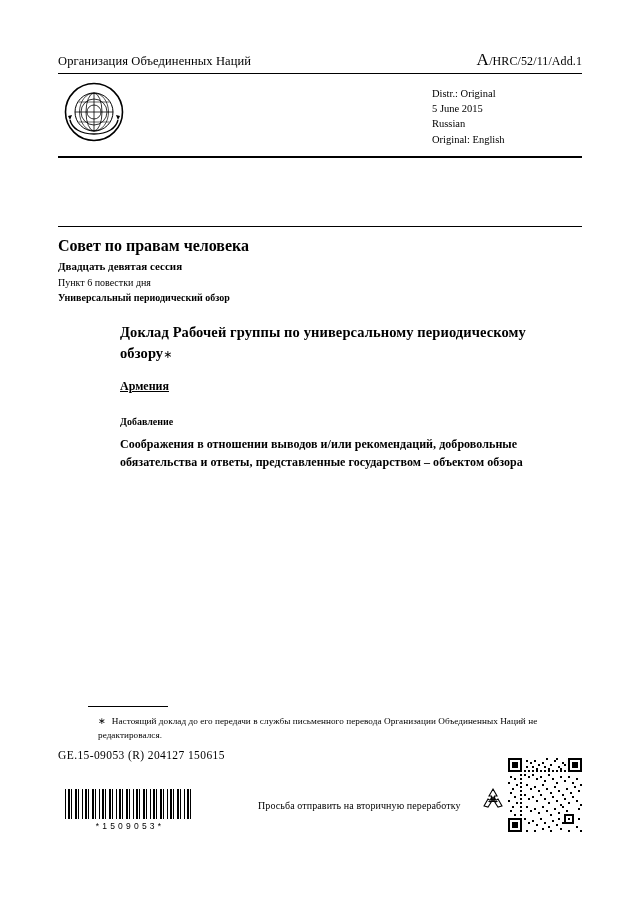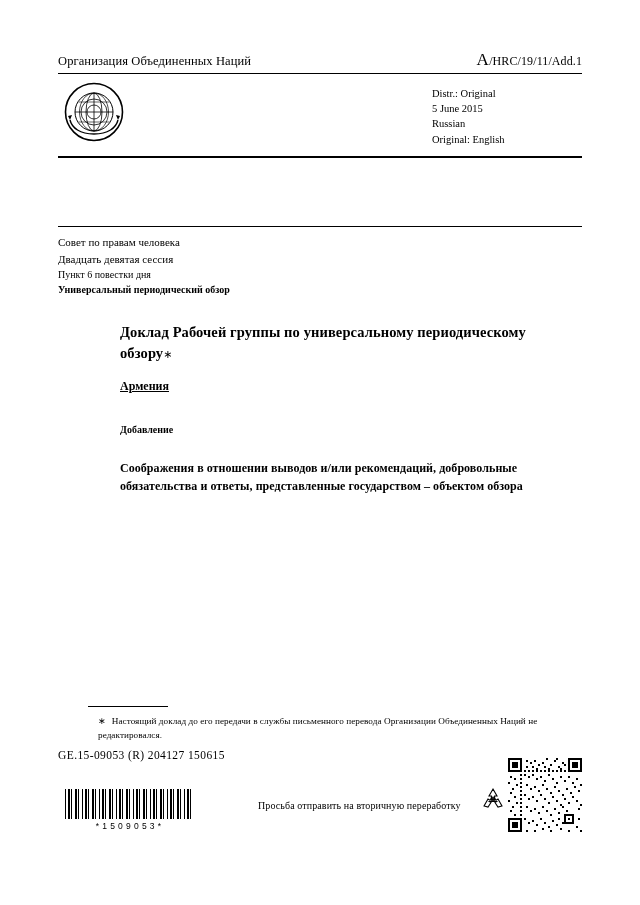--- a/index.html
+++ b/index.html
@@ -105,22 +105,22 @@
   }
 
   .council {
     position: absolute;
     left: 58px;
     top: 234px;
     width: 524px;
     font-size: 11.5px;
     line-height: 1.5;
   }
-  .council .l1 { font-weight: normal; font-size: 11px; }
-  .council .l2 { font-weight: normal; font-size: 11px; }
+  .council .l1 { font-weight: bold; font-size: 16px; }
+  .council .l2 { font-weight: bold; font-size: 11px; }
   .council .l3 { font-size: 10px; }
   .council .l4 { font-weight: bold; font-size: 10px; }
 
   .titleblock {
     position: absolute;
     left: 120px;
     top: 322px;
     width: 420px;
   }
   .doc-title {
@@ -132,27 +132,27 @@
   .doc-title .star { font-weight: normal; font-size: 11px; }
   .country {
     font-size: 12px;
     font-weight: bold;
     margin-top: 15px;
     text-decoration: underline;
   }
   .addendum {
     font-size: 10px;
     font-weight: bold;
-    margin-top: 30px;
+    margin-top: 22px;
   }
   .subtitle {
     font-size: 12px;
     font-weight: bold;
     line-height: 1.5;
-    margin-top: 24px;
+    margin-top: 8px;
     letter-spacing: 0.05px;
   }
 
   
   .fn-rule {
     position: absolute;
     left: 88px;
     top: 706px;
     width: 80px;
     border-top: 0.9px solid #000;
@@ -231,21 +231,21 @@
 </style>
 </head>
 <body>
 
 <div class="page">
 
   <div class="masthead">
 
     <div class="org-line">
       <span class="org-name">Организация Объединенных Наций</span>
-      <span class="symbol"><span class="big">A</span><span>/HRC/19/11/Add.1</span></span>
+      <span class="symbol"><span class="big">A</span><span>/HRC/52/11/Add.1</span></span>
     </div>
 
     <hr class="rule">
 
     <div class="ga-row">
       <div class="emblem">
         <svg viewBox="0 0 60 60" width="60" height="60" aria-hidden="true">
           <circle cx="30" cy="30" r="28.5" fill="none" stroke="#000" stroke-width="1.6"></circle>
           <circle cx="30" cy="30" r="19" fill="none" stroke="#000" stroke-width="1"></circle>
           <circle cx="30" cy="30" r="13" fill="none" stroke="#000" stroke-width="0.8"></circle>

